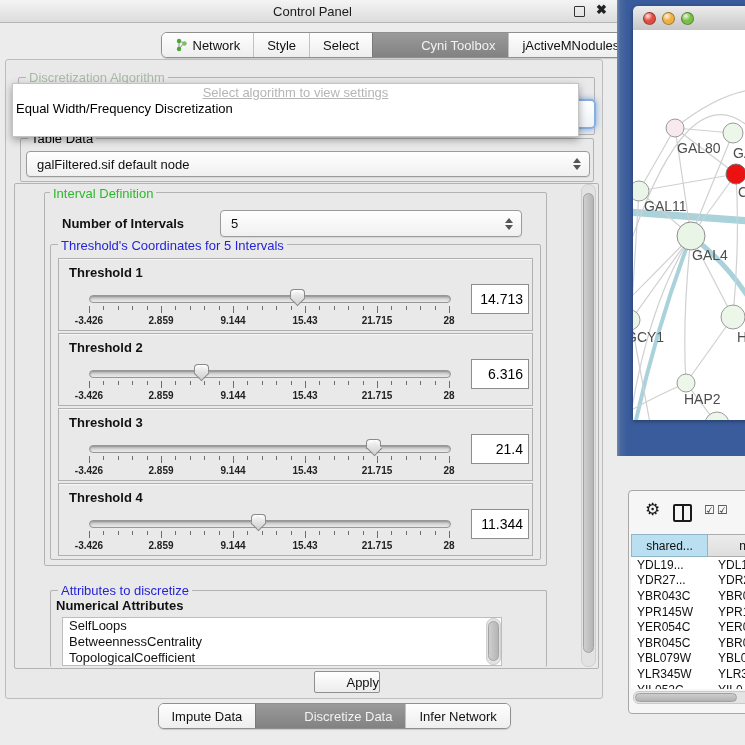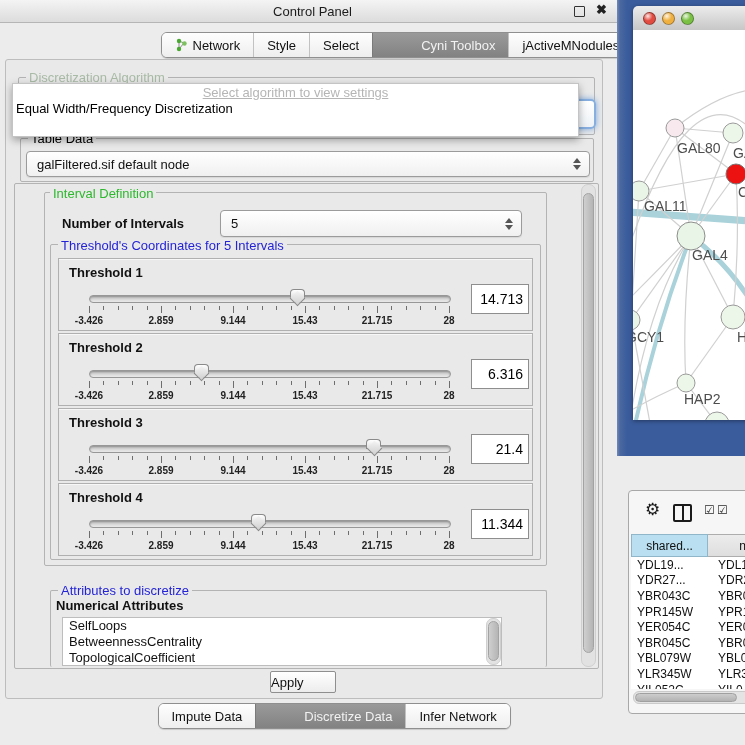--- a/index.html
+++ b/index.html
@@ -54,21 +54,21 @@
        border:1px solid #8a8a8a;border-top:none;border-left:none;transform:rotate(45deg);}
   .tick{position:absolute;width:1px;background:#6e6e6e;}
   .tick-label{position:absolute;font-size:10px;font-weight:bold;color:#222;transform:translateX(-50%);}
   .val-box{position:absolute;left:412px;top:25px;width:58px;height:30px;background:#ffffff;border:1px solid #8e8e8e;
        display:flex;align-items:center;justify-content:flex-end;padding-right:5px;font-size:14px;color:#000;box-sizing:border-box;}
   
   .attr-list{position:absolute;left:62px;top:617px;width:438px;height:47px;background:#ffffff;
        border:1px solid #bdbdbd;overflow:hidden;}
   .attr-item{font-size:13px;color:#111;line-height:16px;padding-left:6px;white-space:nowrap;}
   .btn{position:absolute;background:linear-gradient(#ffffff,#ececec);border:1px solid #8f8f8f;border-radius:2px;
-       font-size:13px;color:#111;display:flex;align-items:center;justify-content:flex-start;}
+       font-size:13px;color:#111;display:flex;align-items:center;justify-content:flex-end;margin-left:44px;}
   
   .blue-frame{left:617px;top:0;width:128px;height:456px;
        background:linear-gradient(90deg,#7089b8 0px,#4b699f 3px,#3a5c9c 10px,#3a5c9c 100%);}
   .net-window{left:633px;top:6px;width:120px;height:414px;border-radius:5px 5px 0 0;overflow:hidden;
        box-shadow:0 1px 4px rgba(0,0,0,.4);}
   .net-titlebar{position:absolute;left:0;top:0;width:100%;height:24px;background:linear-gradient(#ececec,#c7c7c7);
        border-bottom:1px solid #9a9a9a;}
   .light{position:absolute;top:6px;width:13px;height:13px;border-radius:50%;border:1px solid rgba(0,0,0,.35);box-sizing:border-box;}
   .net-canvas{position:absolute;left:0;top:24px;width:100%;height:390px;background:#ffffff;}
   .tp-bar{left:617px;top:456px;width:128px;height:28px;background:linear-gradient(#f5f5f5,#e9e9e9);

